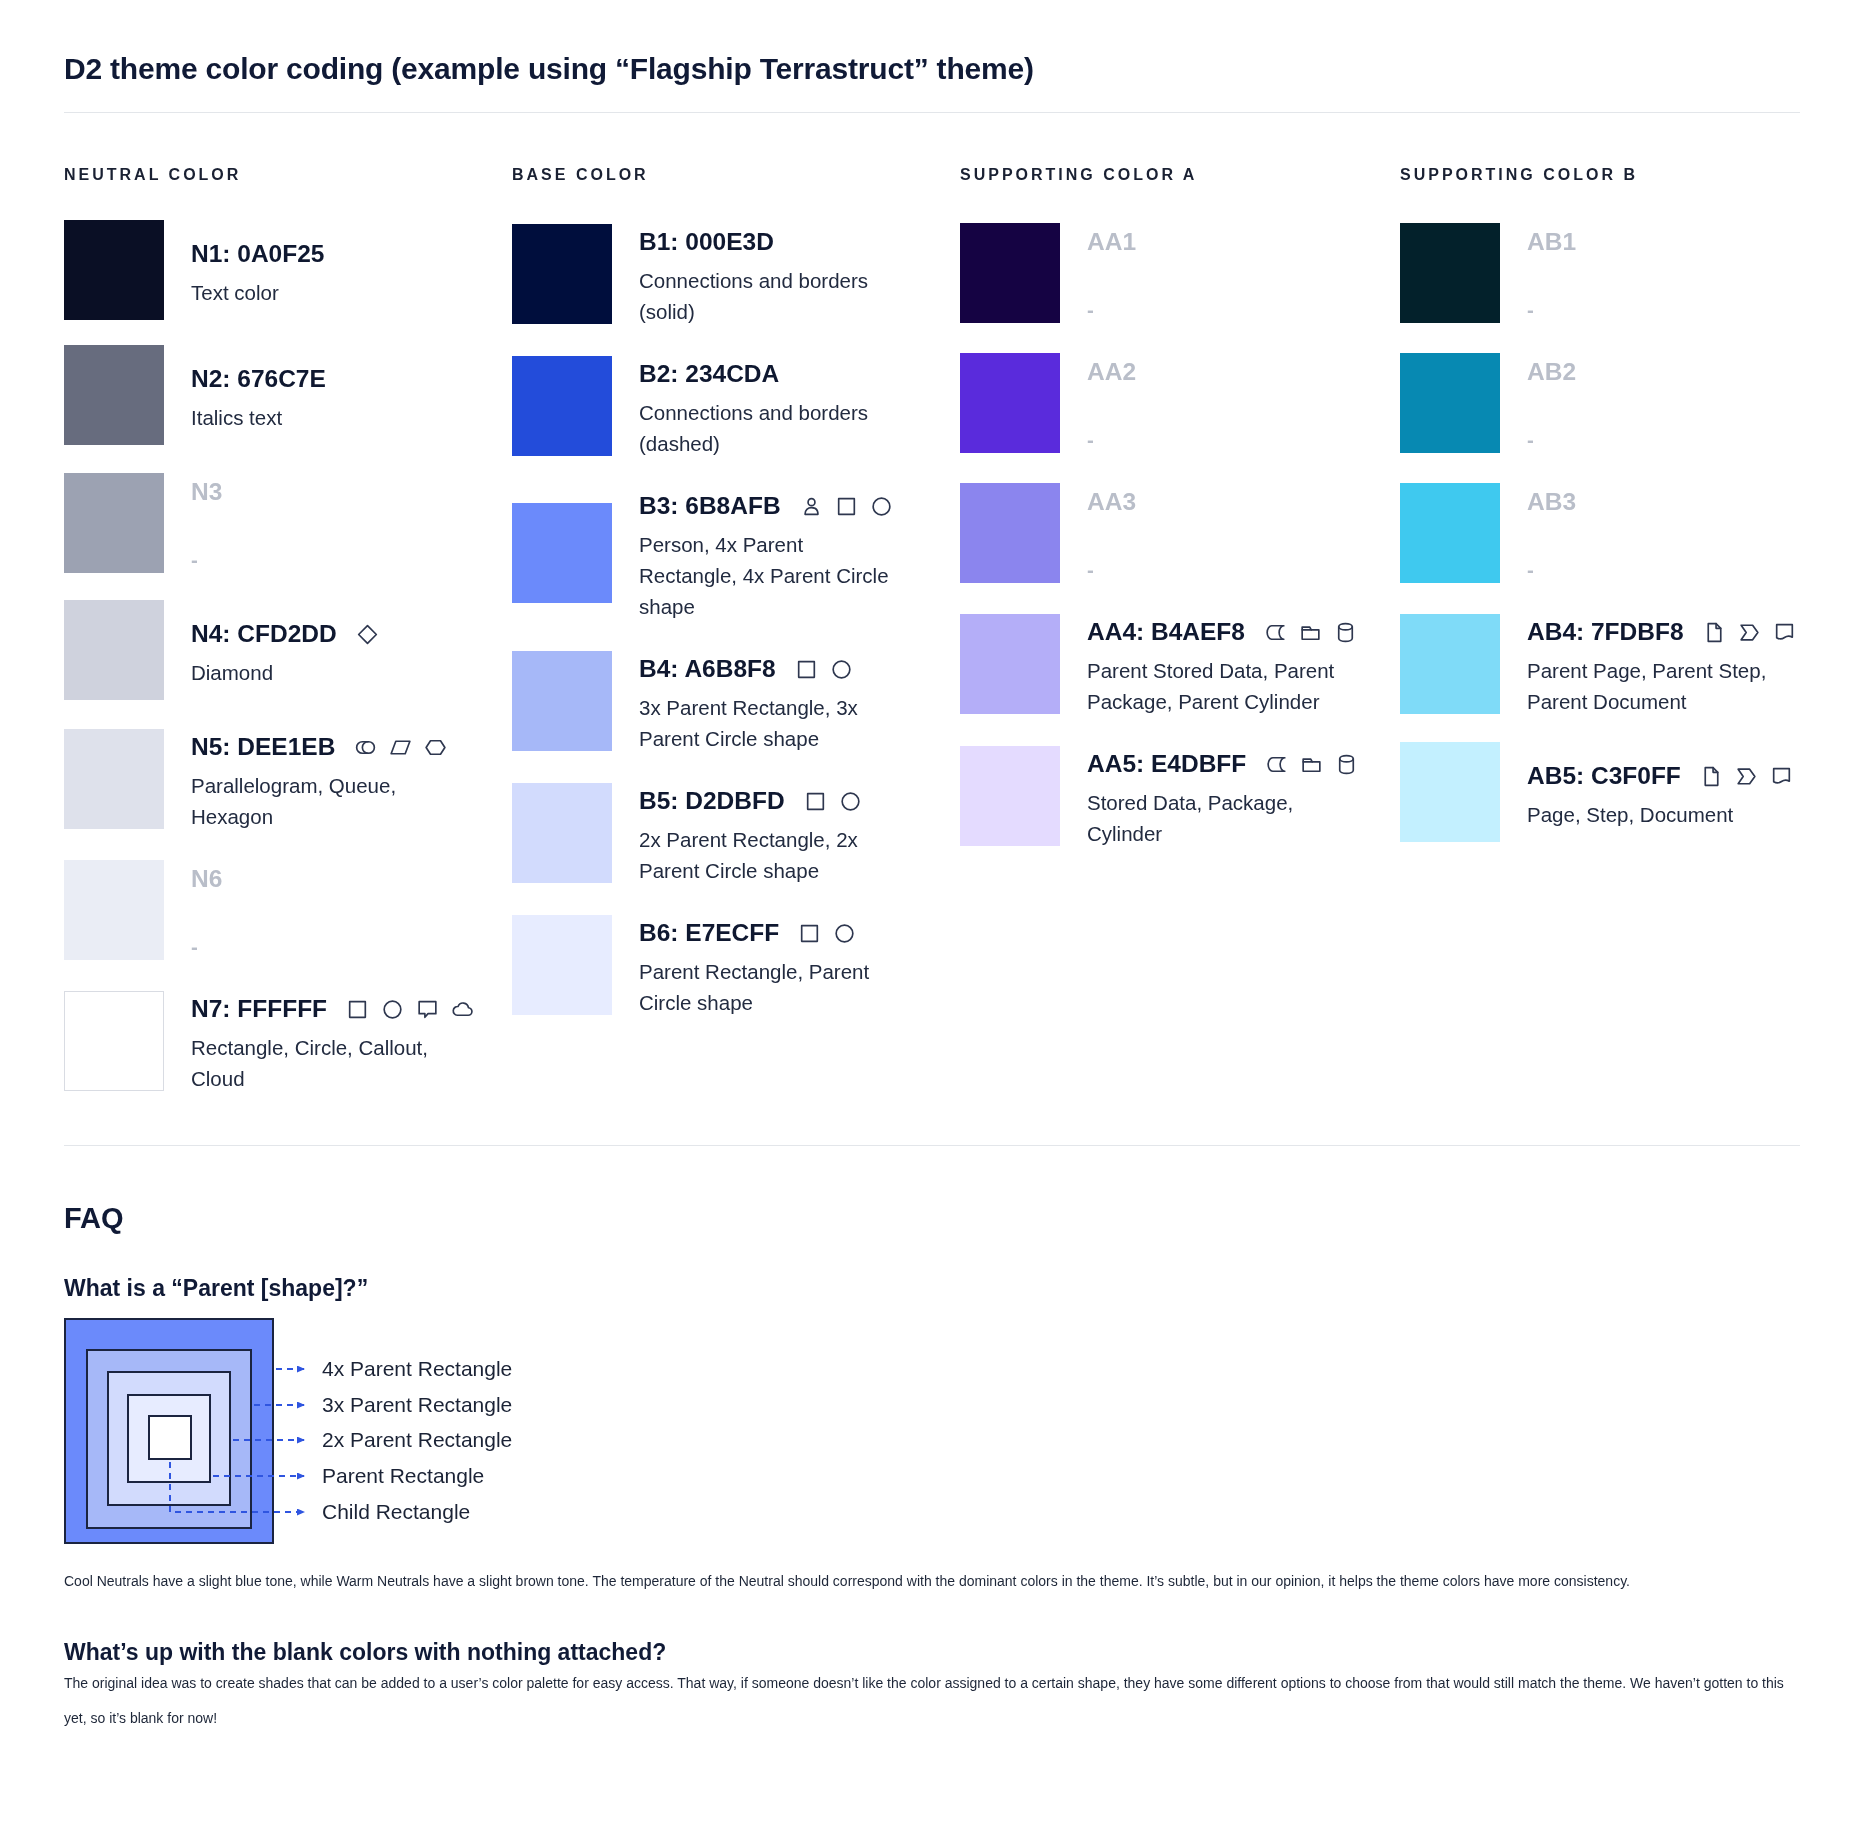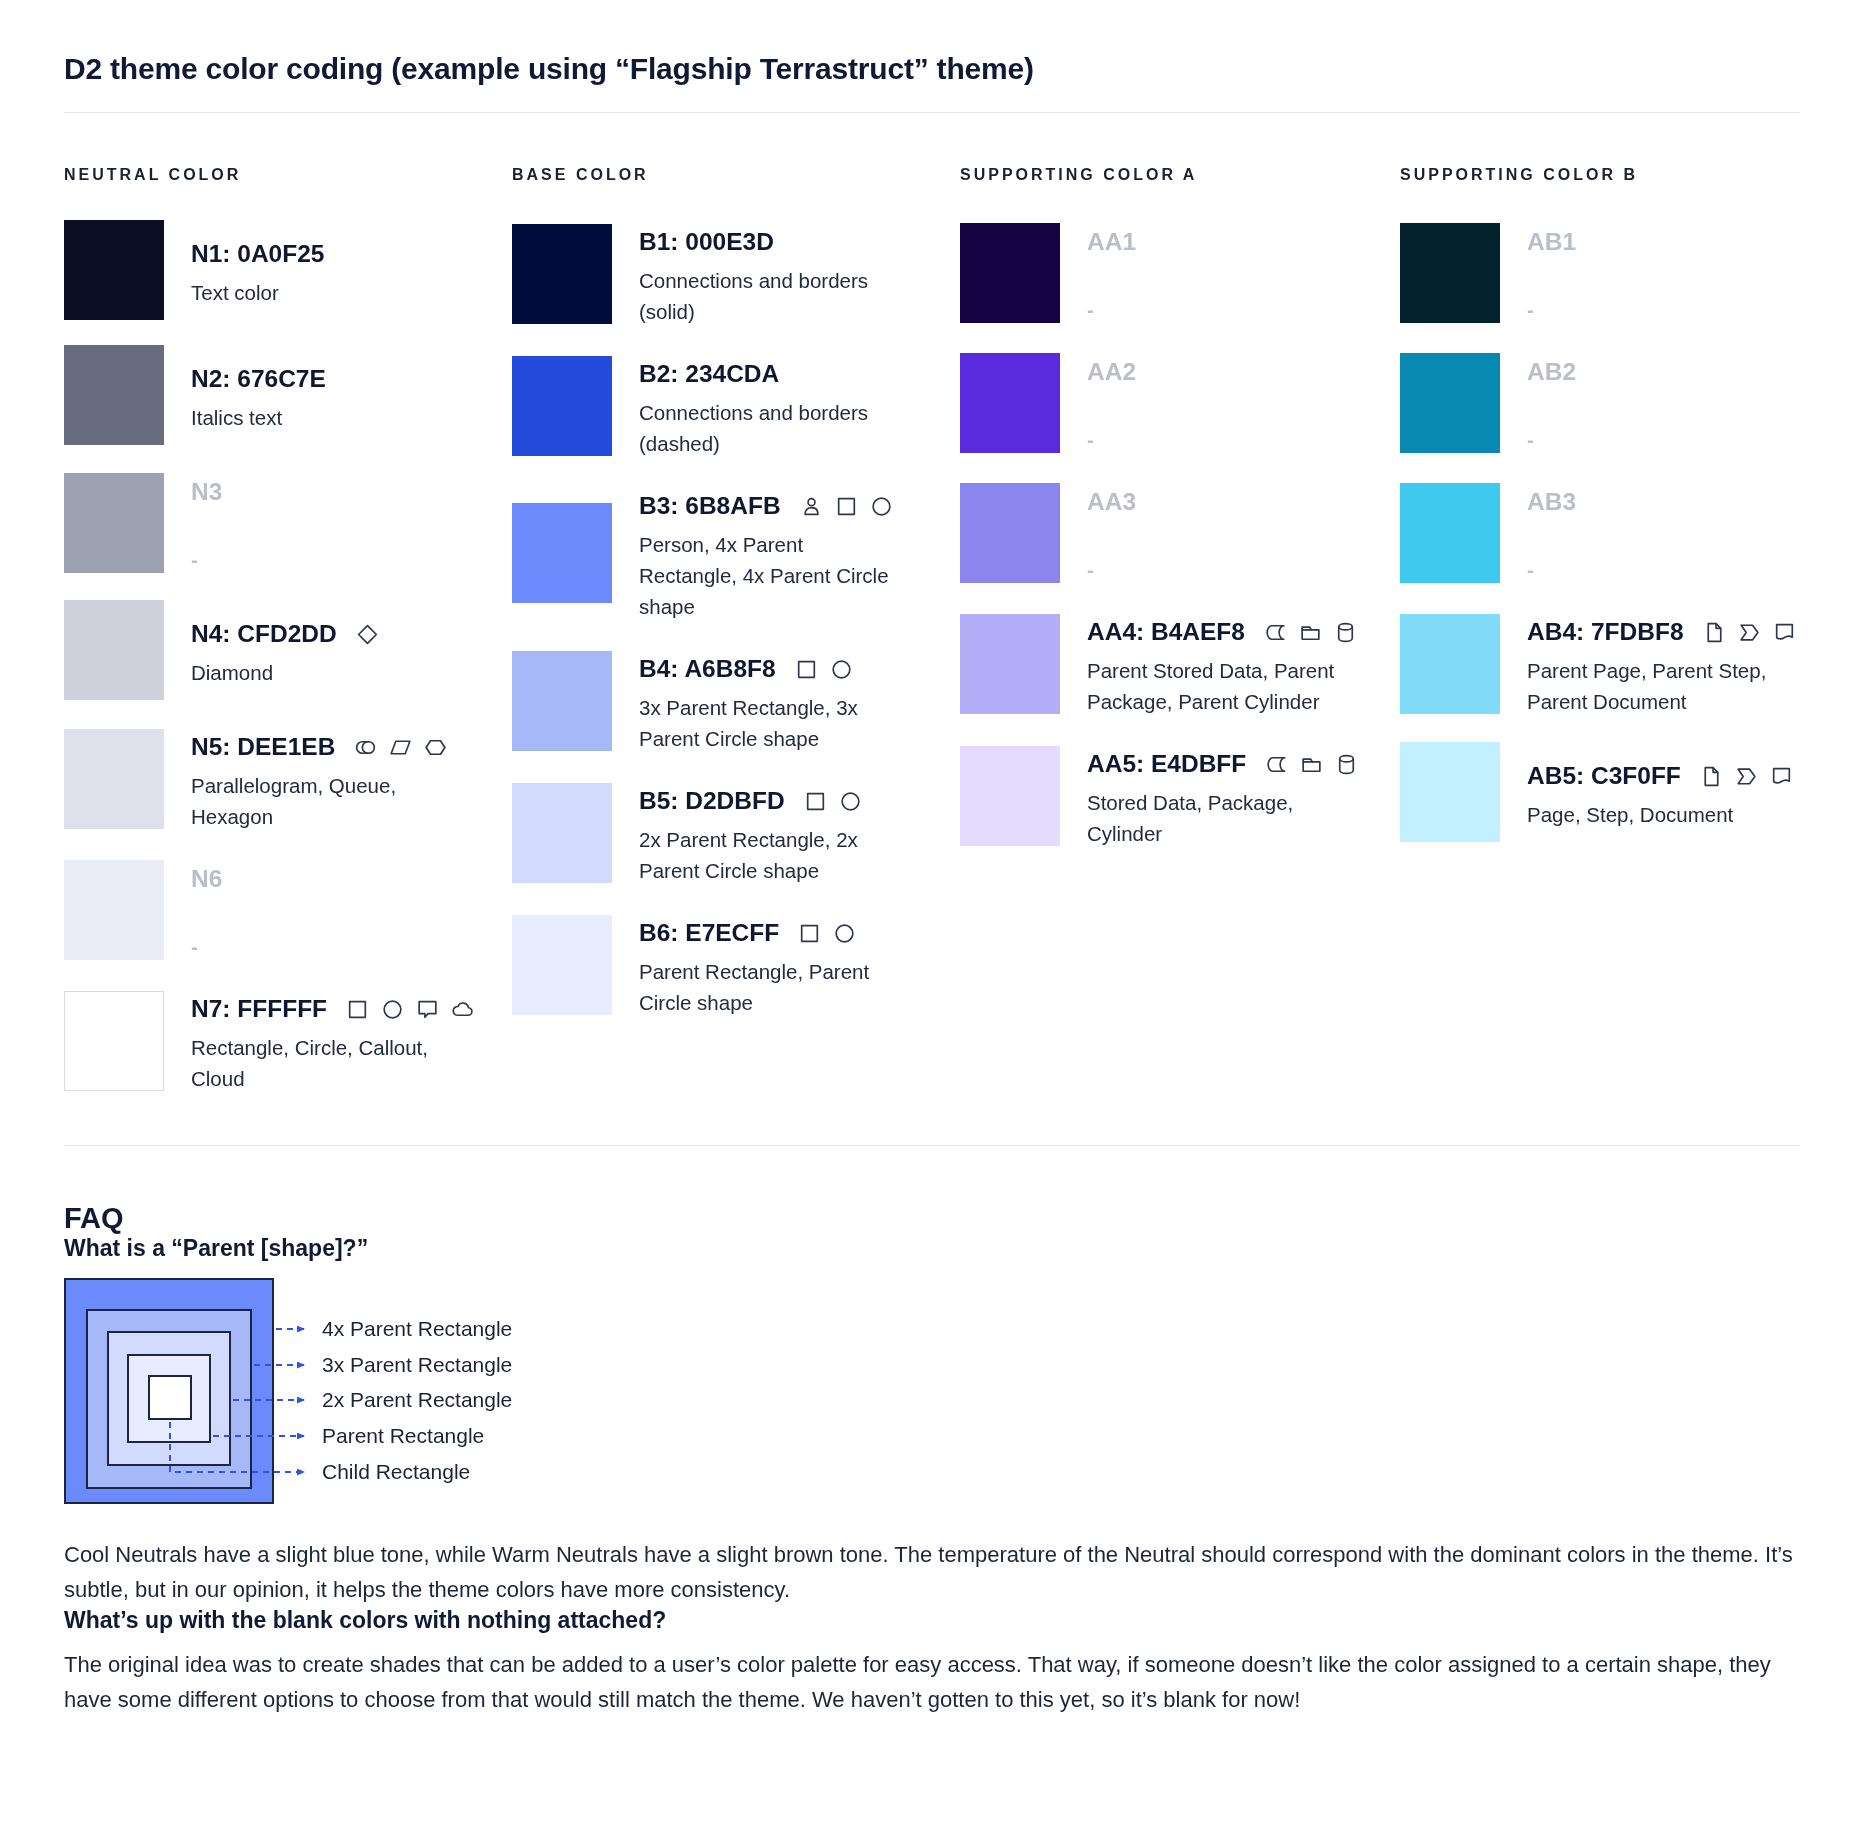--- a/index.html
+++ b/index.html
@@ -29,22 +29,22 @@
   .code { font-size:24.5px; font-weight:bold; color:#0F1830; }
   .code.blank { color:#B9BEC9; }
   .desc { font-size:20.5px; line-height:31px; color:#222B40; margin-top:9px; max-width:262px; }
   .desc.dash { color:#B9BEC9; margin-top:38px; font-weight:bold; }
   .icons { display:flex; align-items:center; gap:10px; }
   .icon { display:inline-flex; }
   .icon svg { width:25px; height:25px; fill:none; stroke:#2E374F; stroke-width:1.6; stroke-linejoin:round; stroke-linecap:round; }
 
   
   .faq-heading { font-size:29px; font-weight:bold; color:#101A36; margin-top:56px; }
-  .faq-q { font-size:23px; font-weight:bold; color:#101A36; }
-  .faq-a { font-size:22px; line-height:35px; color:#1D2638; margin-top:13px; max-width:1736px; }
+  .faq-q { font-size:23px; font-weight:bold; color:#101A36; margin-top:40px; }
+  .faq-a { font-size:14px; line-height:35px; color:#1D2638; max-width:1736px; }
 
   
   .diagram { position:relative; width:700px; height:246px; margin-top:16px; }
   .sq { position:absolute; border:2px solid #1B2440; }
   .s4 { left:0;  top:8;  width:210px; height:226px; }
   .s3 { left:22px; top:31px; width:166px; height:180px; }
   .s2 { left:43px; top:53px; width:124px; height:135px; }
   .s1 { left:63px; top:76px; width:84px;  height:89px; }
   .s0 { left:84px; top:97px; width:44px;  height:45px; }
   .connectors { position:absolute; left:0; top:0; pointer-events:none; }

